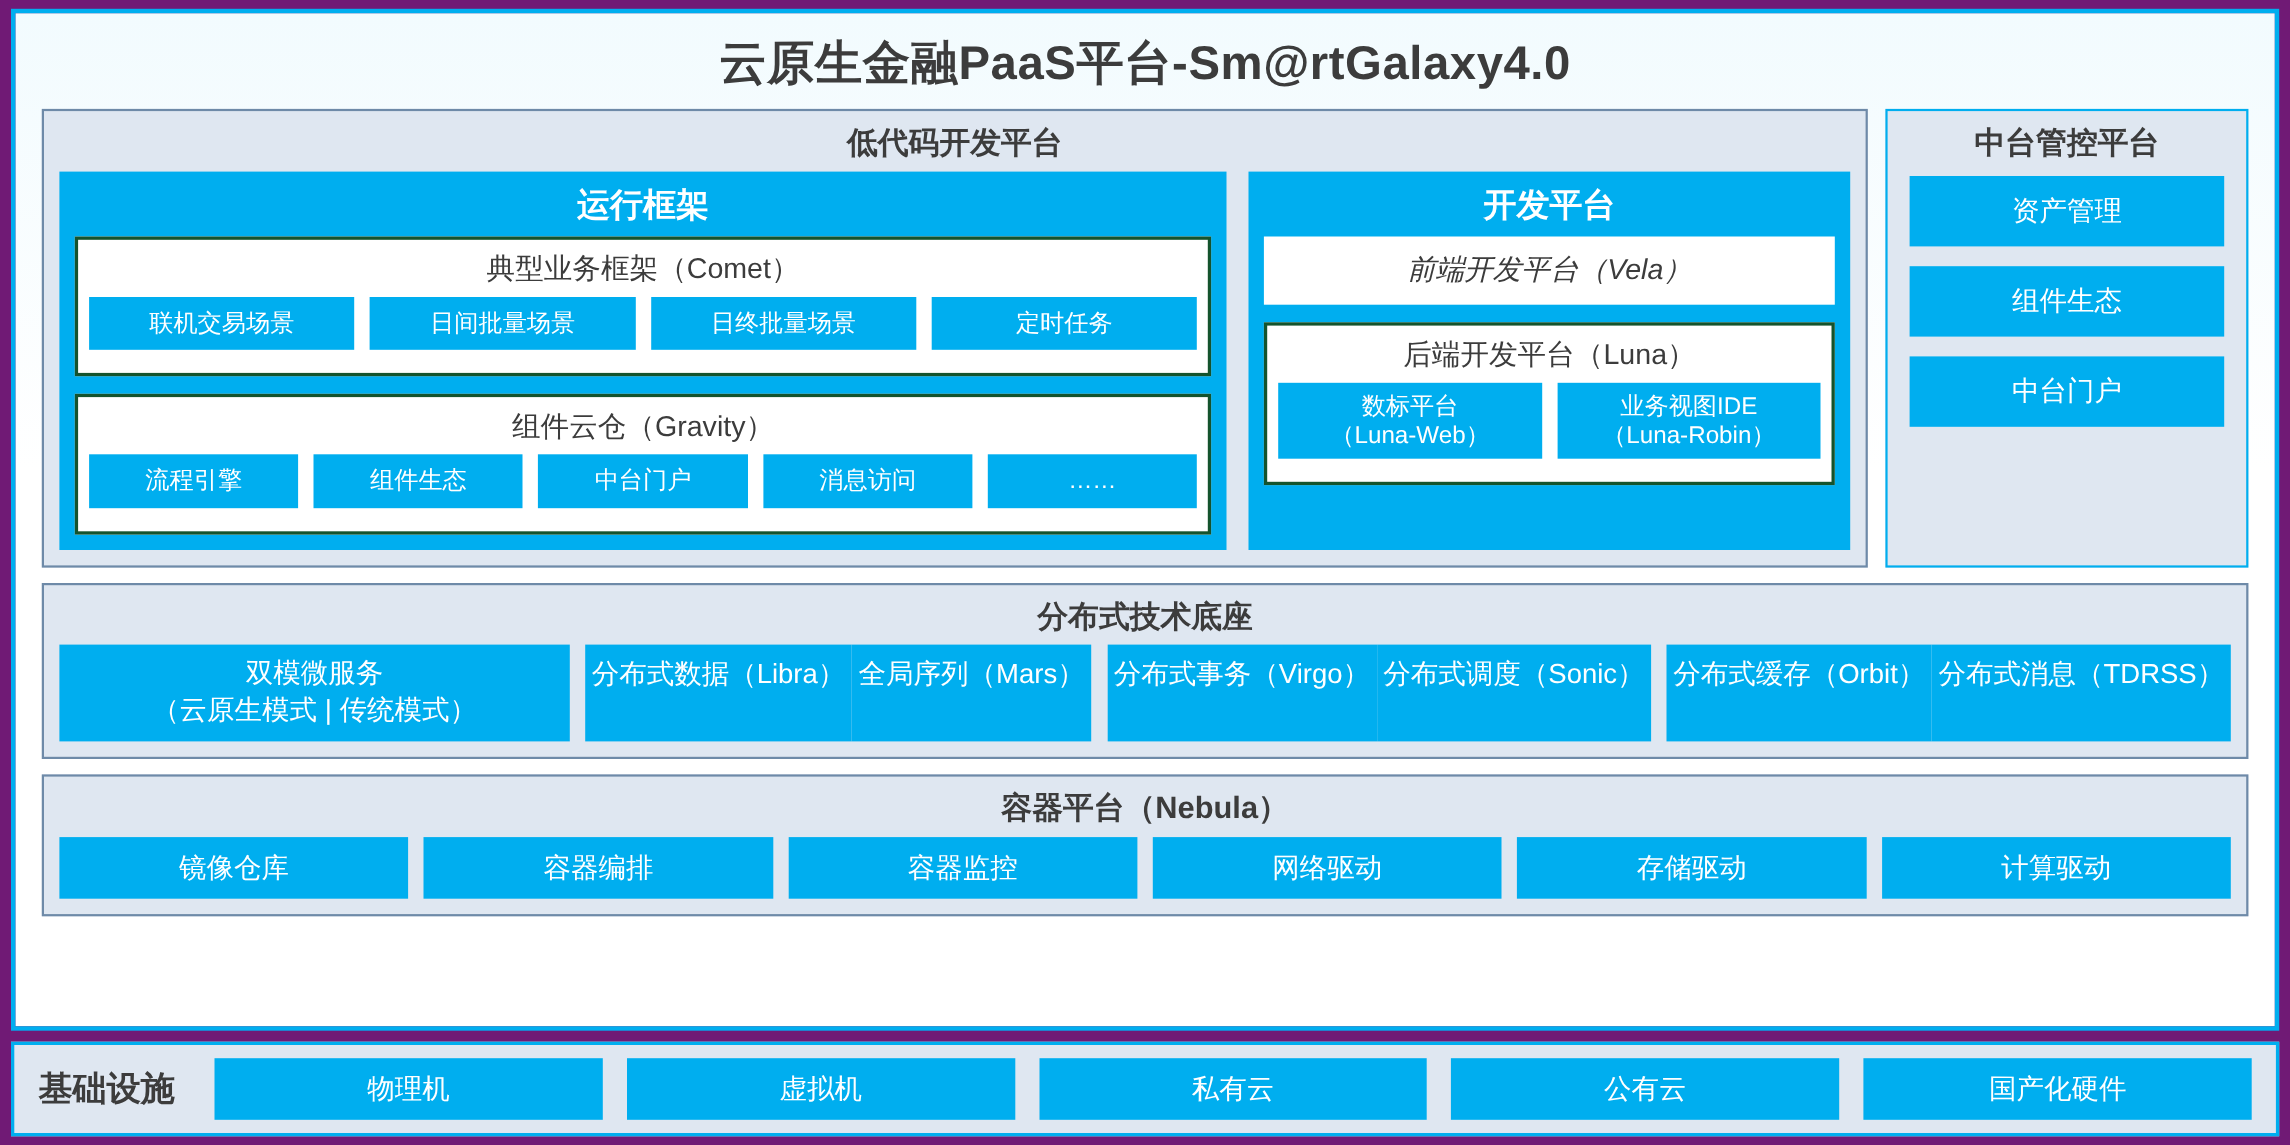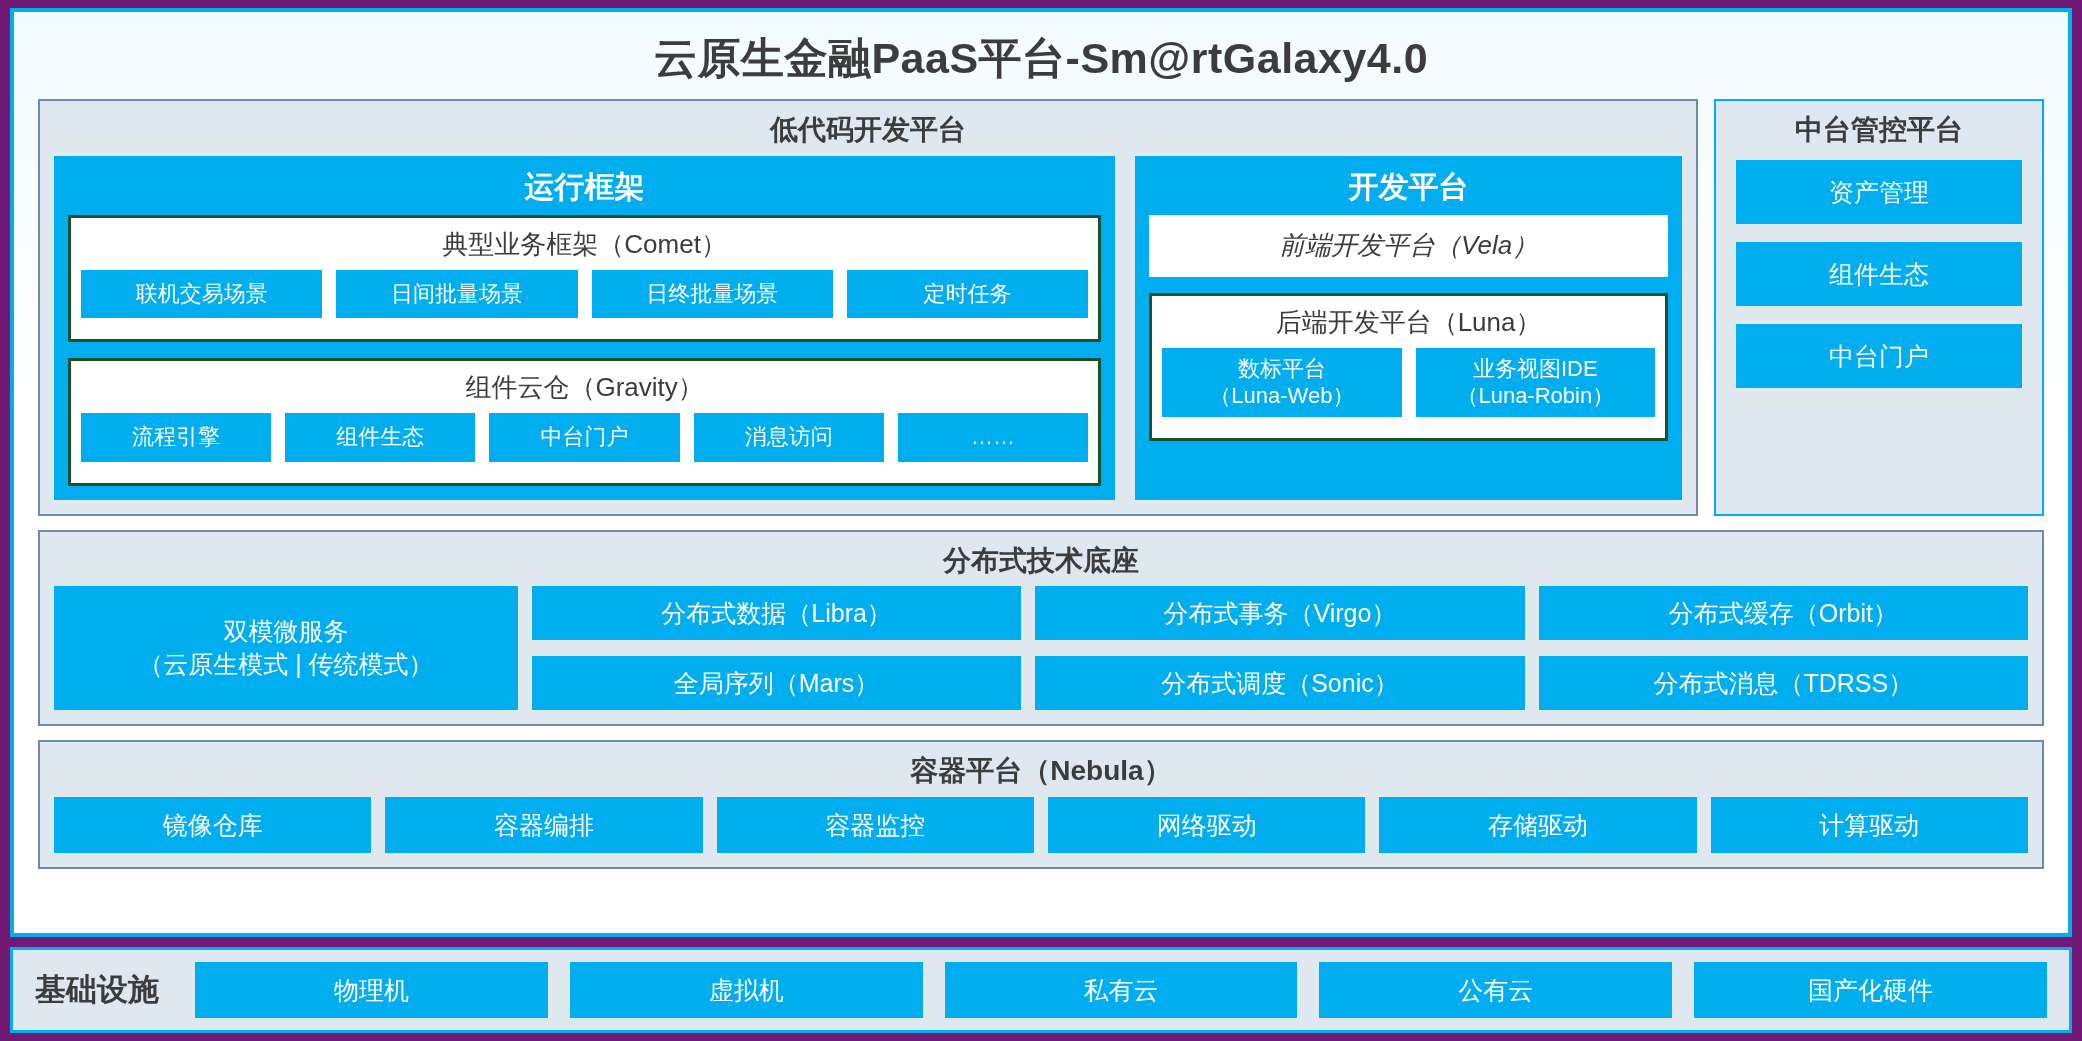--- a/index.html
+++ b/index.html
@@ -166,22 +166,22 @@
     flex-direction: column;
     align-items: center;
     justify-content: center;
     text-align: center;
     line-height: 1.35;
     padding: 10px 8px;
   }
   .dist-col {
     flex: 1 1 0;
     display: flex;
-    flex-direction: column;
-    gap: 16px;
+    flex-direction: row;
+    gap: 0;
   }
   .dist-chip {
     background: #00AEEF;
     color: #ffffff;
     font-size: 25px;
     text-align: center;
     padding: 12px 6px;
     line-height: 1.2;
     white-space: nowrap;
   }

